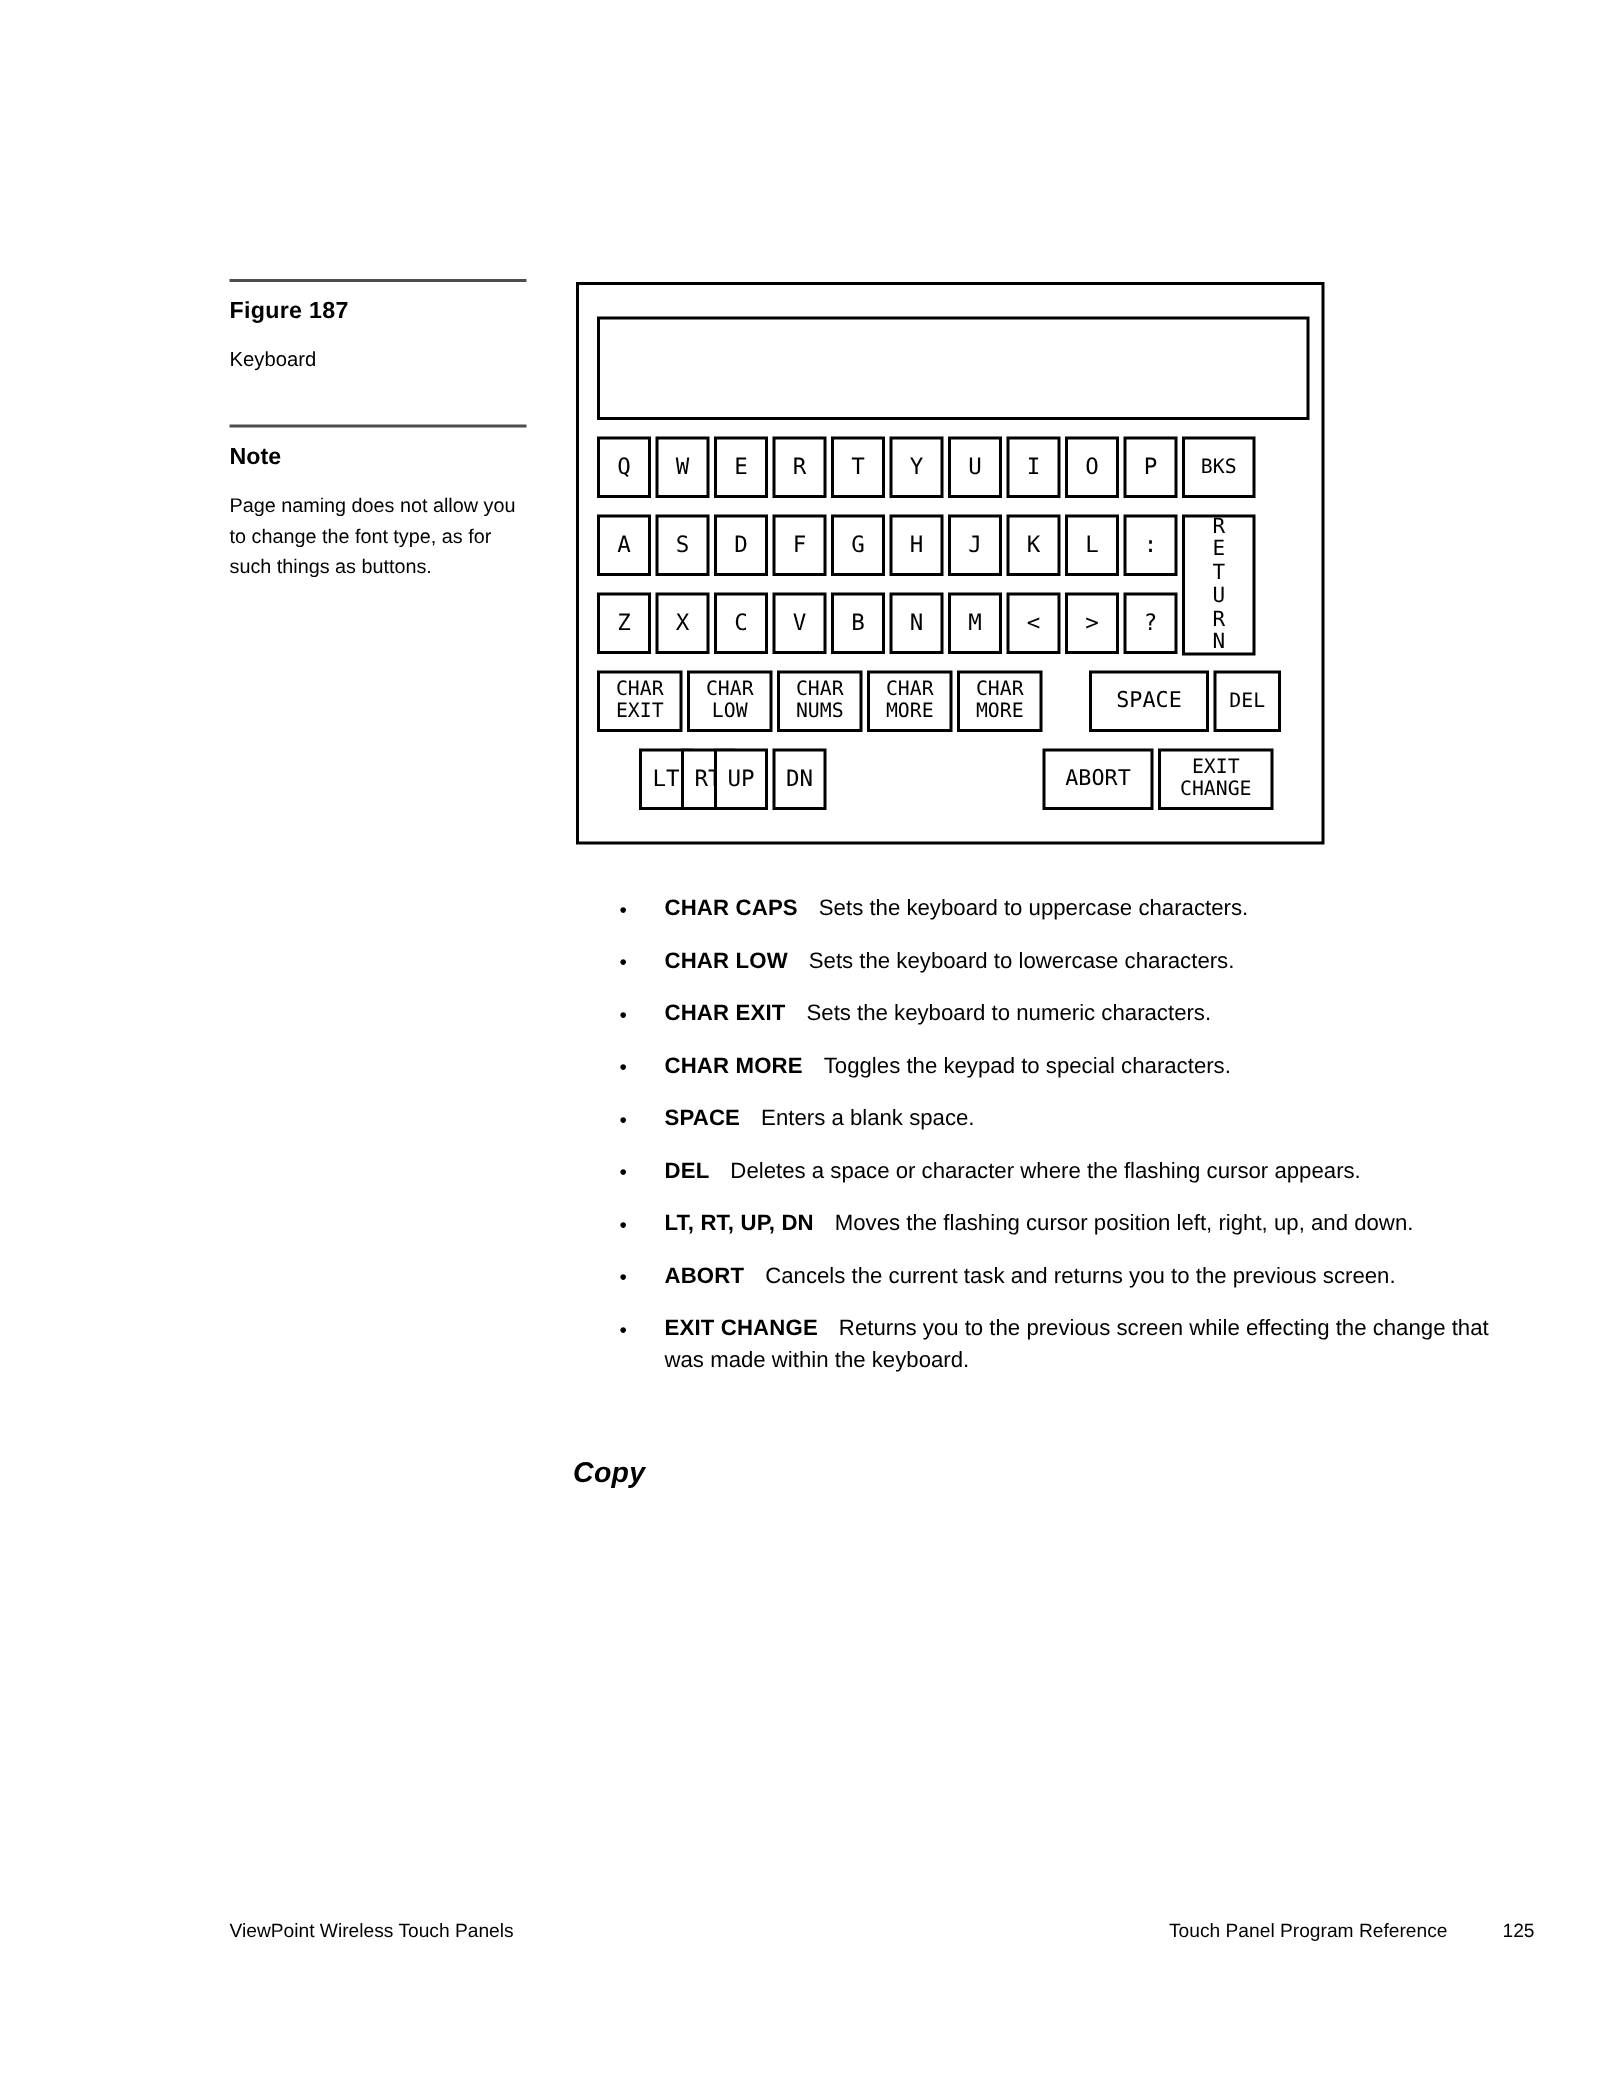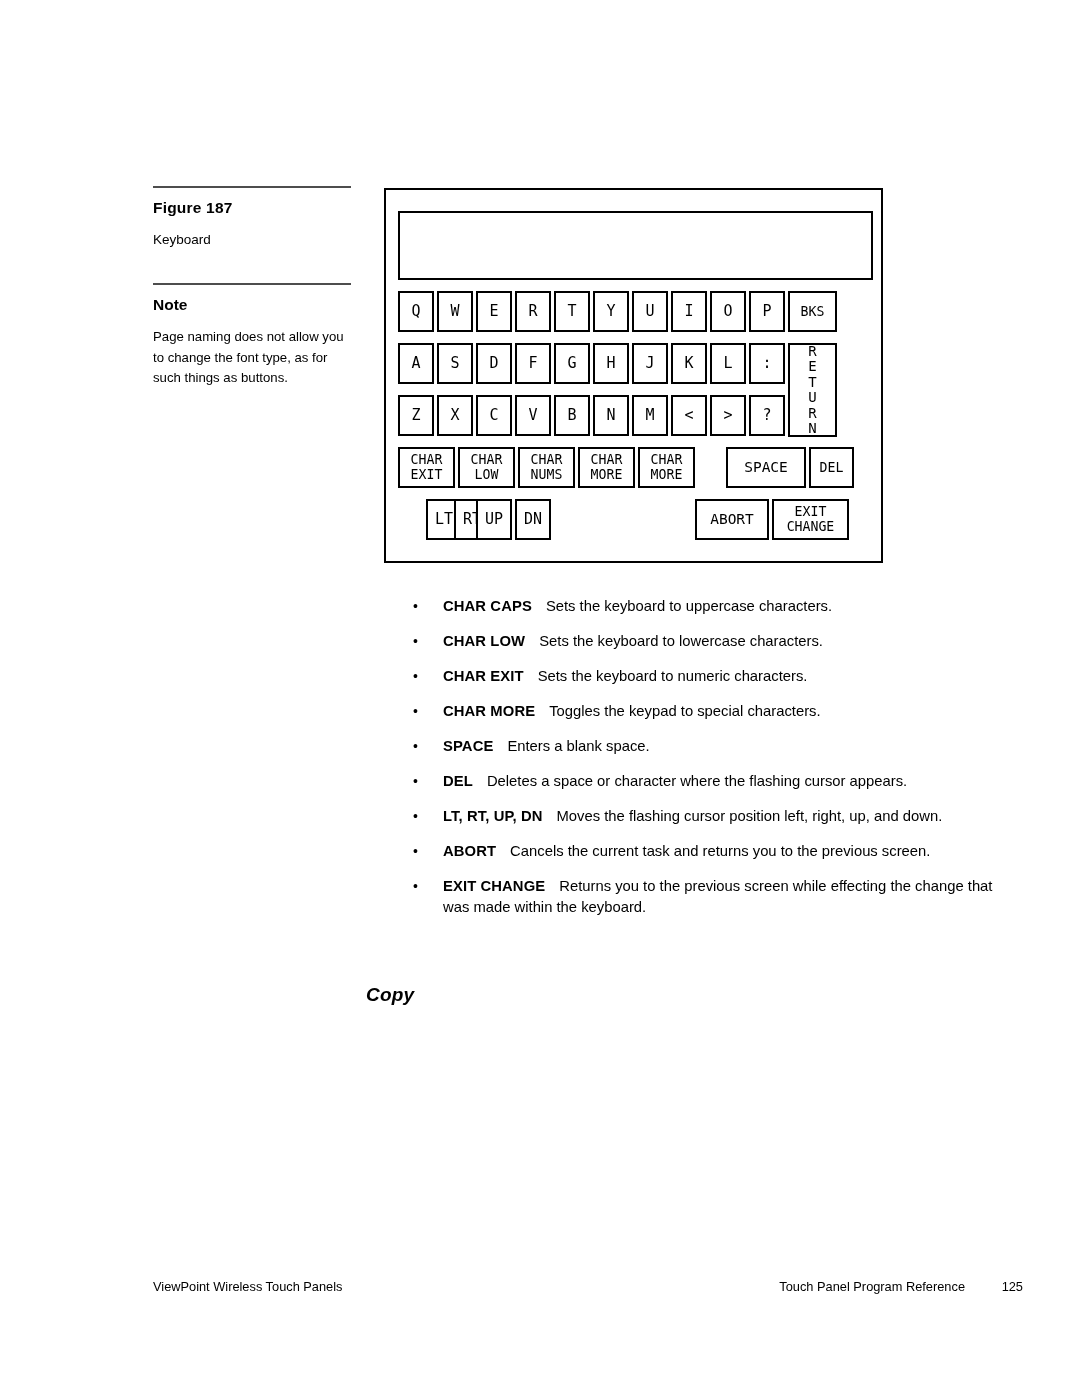--- a/index.html
+++ b/index.html
@@ -144,24 +144,23 @@
     display: inline-block;
     width: 14px;
   }
   .bi-desc {
     font-weight: normal;
   }
 
   
   #copy-section {
     position: absolute;
-    left: 366px;
+    left: 382px;
     top: 972px;
     width: 640px;
-    margin-top: 12px;
   }
   .section-head {
     font-size: 19px;
     font-weight: bold;
     font-style: italic;
     letter-spacing: 0.2px;
   }
   .section-body {
     font-size: 15px;
     line-height: 24.5px;

